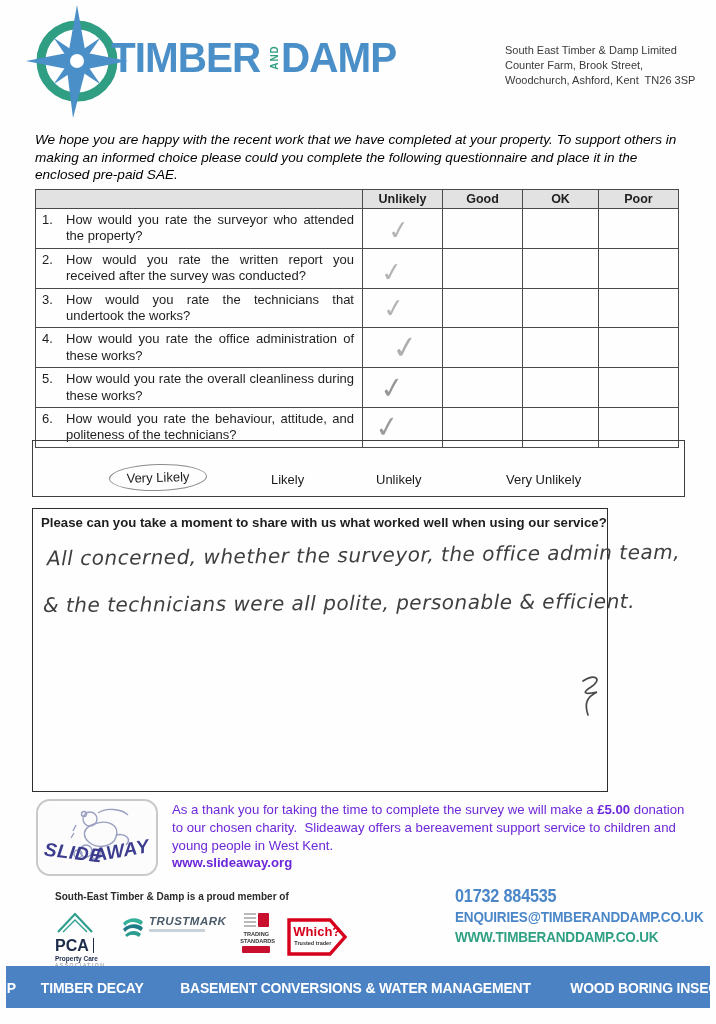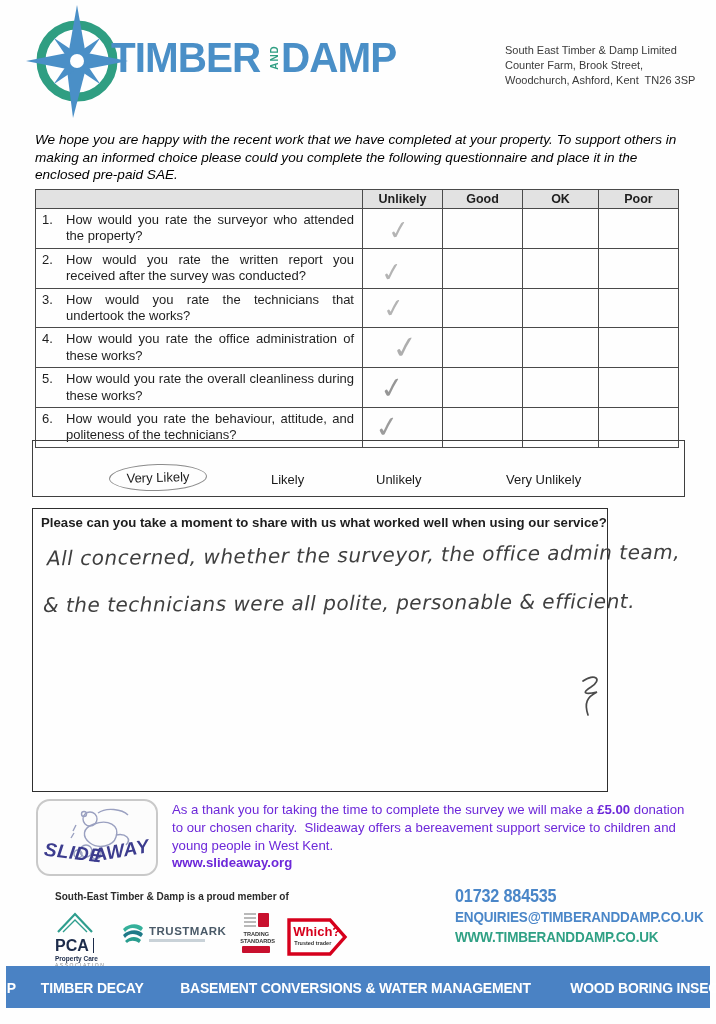--- a/index.html
+++ b/index.html
@@ -66,21 +66,21 @@
   .charity-text { position:absolute; left:172px; top:801px; width:520px; font-size:13.2px; line-height:17.8px; color:#6d28d9; }
   .charity-text b { font-weight:bold; }
   .charity-web { font-weight:bold; }
   
   .member { position:absolute; left:55px; top:891px; font-size:10px; font-weight:600; color:#2b2b2b; }
   .logos { position:absolute; left:55px; top:911px; display:flex; align-items:flex-start; gap:14px; }
   .pca { width:52px; text-align:left; }
   .pca-abbr { font-size:16px; font-weight:bold; color:#1c2b4a; line-height:15px; border-right:1.5px solid #1c2b4a; display:inline-block; padding-right:4px; }
   .pca-sub1 { font-size:6.5px; font-weight:bold; color:#1c2b4a; }
   .pca-sub2 { font-size:5px; letter-spacing:1.5px; color:#888; }
-  .trustmark { display:flex; align-items:center; gap:4px; margin-top:10px; }
+  .trustmark { display:flex; gap:4px; margin-top:4px;font-style:italic; }
   .tm-text { font-size:11.5px; font-weight:bold; color:#4a5a68; letter-spacing:.5px; }
   .tm-bar { height:3px; width:56px; background:#c9d2d8; margin-top:2px; }
   .tstand { width:32px; margin-top:2px; text-align:center; }
   .ts-top { display:flex; gap:2px; justify-content:center; align-items:flex-start; }
   .ts-lines div { width:12px; height:2px; background:#b9b9b9; margin-bottom:2px; }
   .ts-red { width:11px; height:14px; background:#c8102e; border-radius:1px; }
   .ts-label { font-size:5.6px; font-weight:bold; color:#333; line-height:6.5px; margin-top:2px; }
   .ts-badge { margin:2px auto 0; width:28px; height:7px; background:#c8102e; border-radius:1px; }
   .which { position:relative; margin-top:6px; }
   .which-label { position:absolute; left:7px; top:7px; font-size:13px; font-weight:bold; color:#d6001c; }

